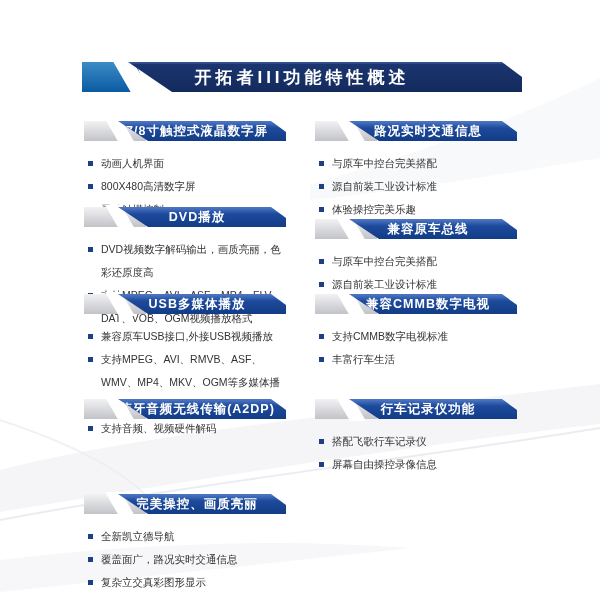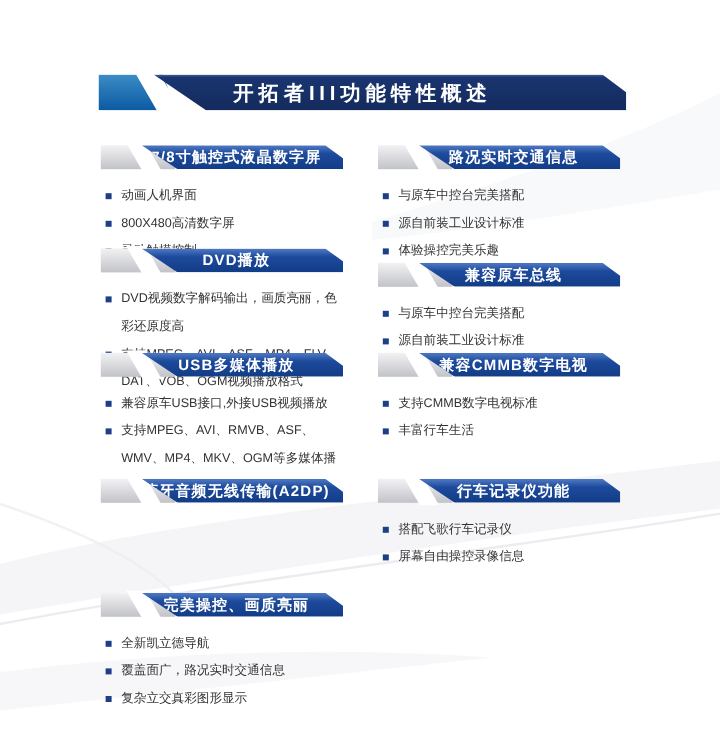--- a/index.html
+++ b/index.html
@@ -117,20 +117,21 @@
     <div class="sec-head">
       <div class="sh-gray"></div>
       <div class="sh-cut"></div>
       <div class="sh-blue">
         <span>USB多媒体播放</span>
       </div>
     </div>
     <ul class="items">
       <li>兼容原车USB接口,外接USB视频播放</li>
       <li>支持MPEG、AVI、RMVB、ASF、WMV、MP4、MKV、OGM等多媒体播放格式</li>
+      <li>支持音频、视频硬件解码</li>
     </ul>
   </section>
 
   <section class="sec" style="left:84px; top:399px;">
     <div class="sec-head">
       <div class="sh-gray"></div>
       <div class="sh-cut"></div>
       <div class="sh-blue">
         <span>蓝牙音频无线传输(A2DP)</span>
       </div>

